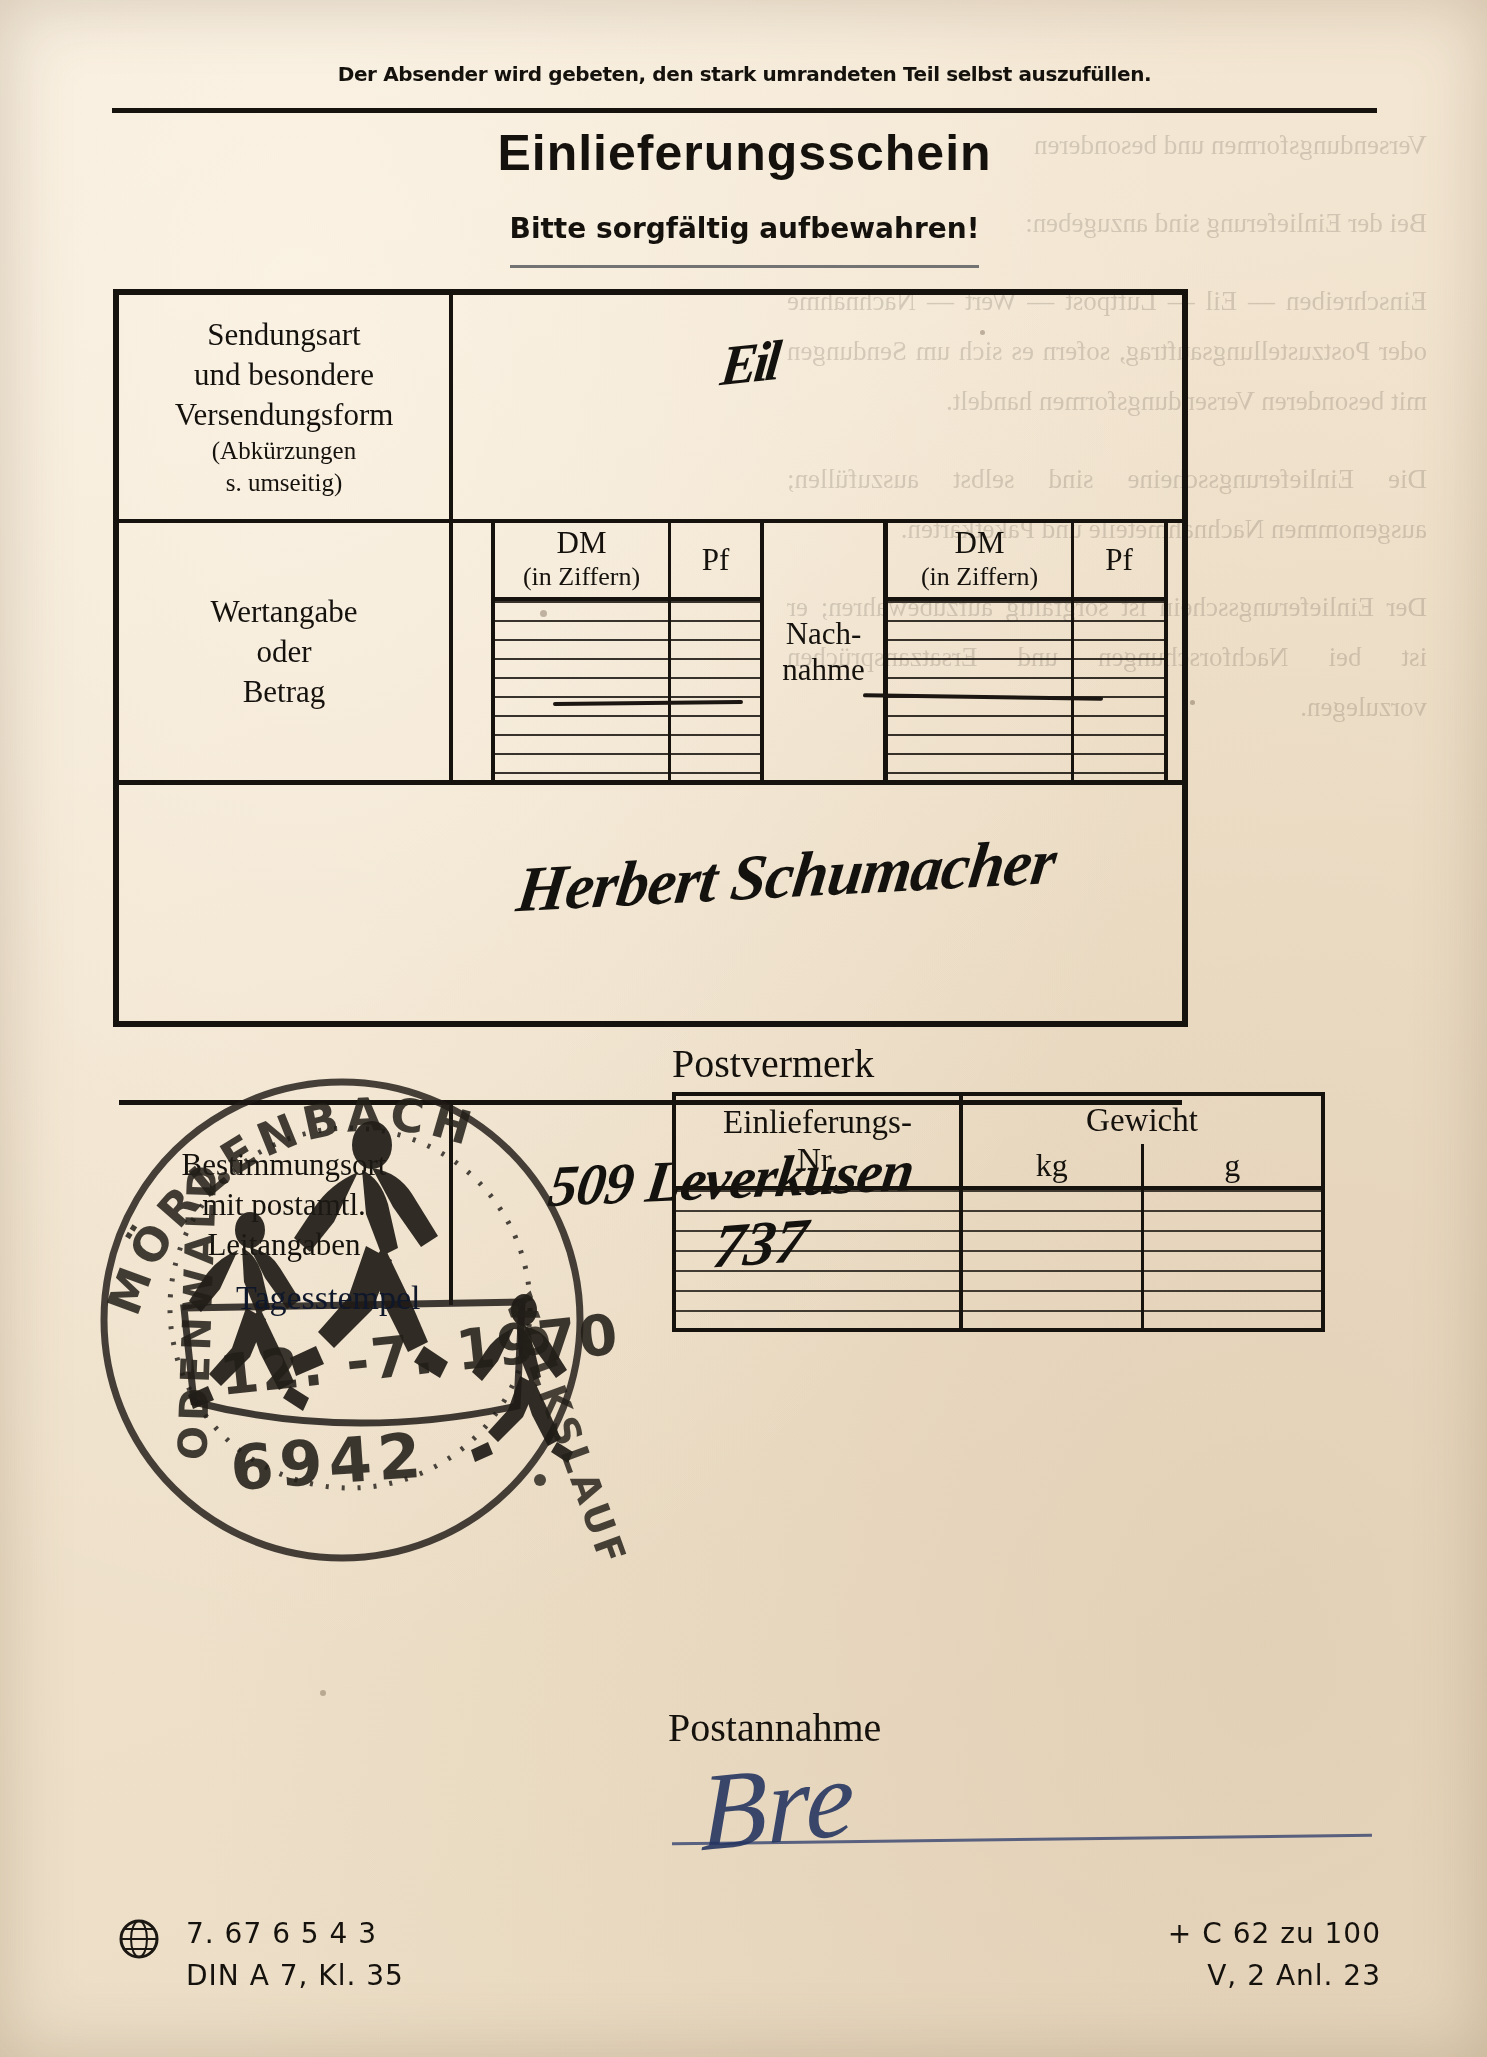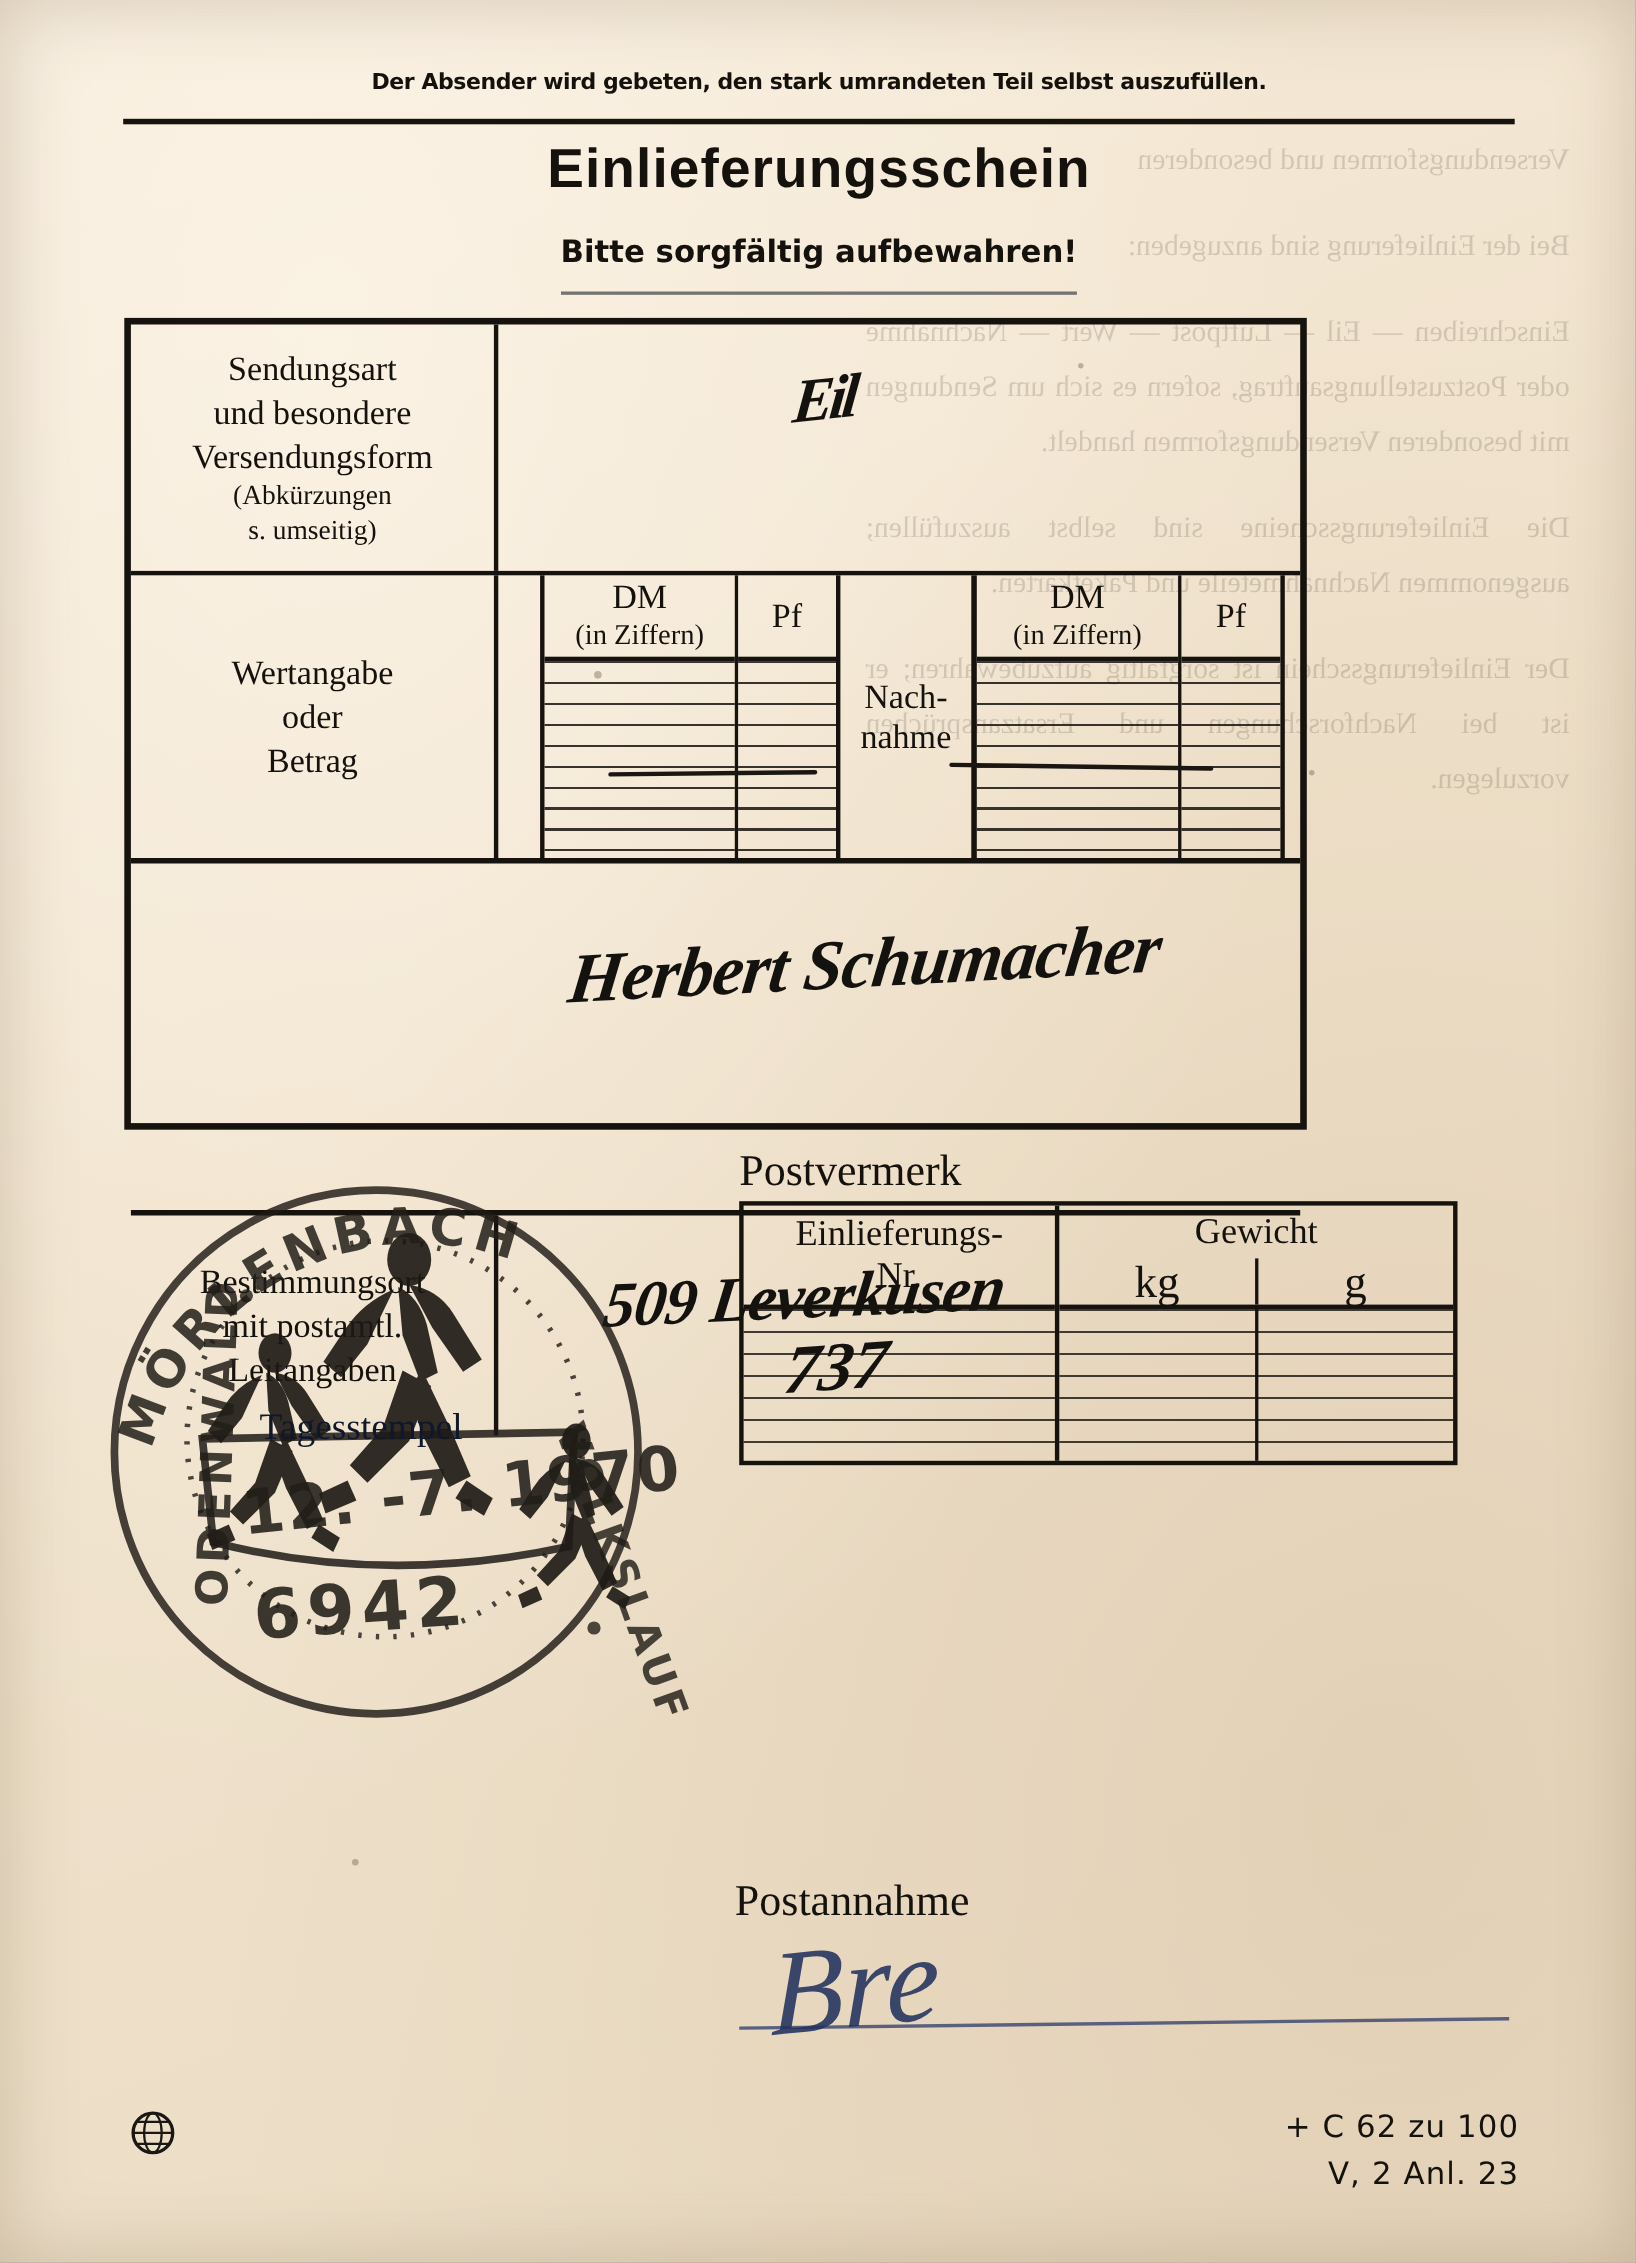--- a/index.html
+++ b/index.html
@@ -300,21 +300,21 @@
     height: 46px;
     display: flex;
     border-bottom: 4px solid #16120d;
     box-sizing: border-box;
   }
   .pt-kg-g > div {
     flex: 1;
     display: flex;
     align-items: center;
     justify-content: center;
-    font-size: 41px;
+    font-size: 32px;
     box-sizing: border-box;
   }
   .pt-kg-g > div:first-child { border-right: 3px solid #16120d; }
   .pt-lines {
     height: calc(100% - 94px);
     background-image: repeating-linear-gradient(
       to bottom,
       rgba(22,18,13,0.8) 0px,
       rgba(22,18,13,0.8) 2px,
       transparent 2px,
@@ -600,20 +600,24 @@
     </div>
     <div class="tagesstempel-label">Tagesstempel</div>
 
     <svg class="globe" viewBox="0 0 42 42">
       <circle cx="21" cy="21" r="18" fill="none" stroke="#1b1712" stroke-width="3"></circle>
       <ellipse cx="21" cy="21" rx="8" ry="18" fill="none" stroke="#1b1712" stroke-width="2"></ellipse>
       <line x1="3" y1="21" x2="39" y2="21" stroke="#1b1712" stroke-width="2"></line>
       <line x1="7" y1="11" x2="35" y2="11" stroke="#1b1712" stroke-width="2"></line>
       <line x1="7" y1="31" x2="35" y2="31" stroke="#1b1712" stroke-width="2"></line>
     </svg>
+    <div class="footer-left">
+      <div>7. 67  6 5 4 3</div>
+      <div>DIN A 7, Kl. 35</div>
+    </div>
     <div class="footer-right">
       <div>+ C 62 zu 100</div>
       <div>V, 2 Anl. 23</div>
     </div>
 
     <div class="speck" style="left:540px; top:610px; width:7px; height:7px;"></div>
     <div class="speck" style="left:1190px; top:700px; width:5px; height:5px;"></div>
     <div class="speck" style="left:320px; top:1690px; width:6px; height:6px;"></div>
     <div class="speck" style="left:980px; top:330px; width:5px; height:5px;"></div>
   </div>

